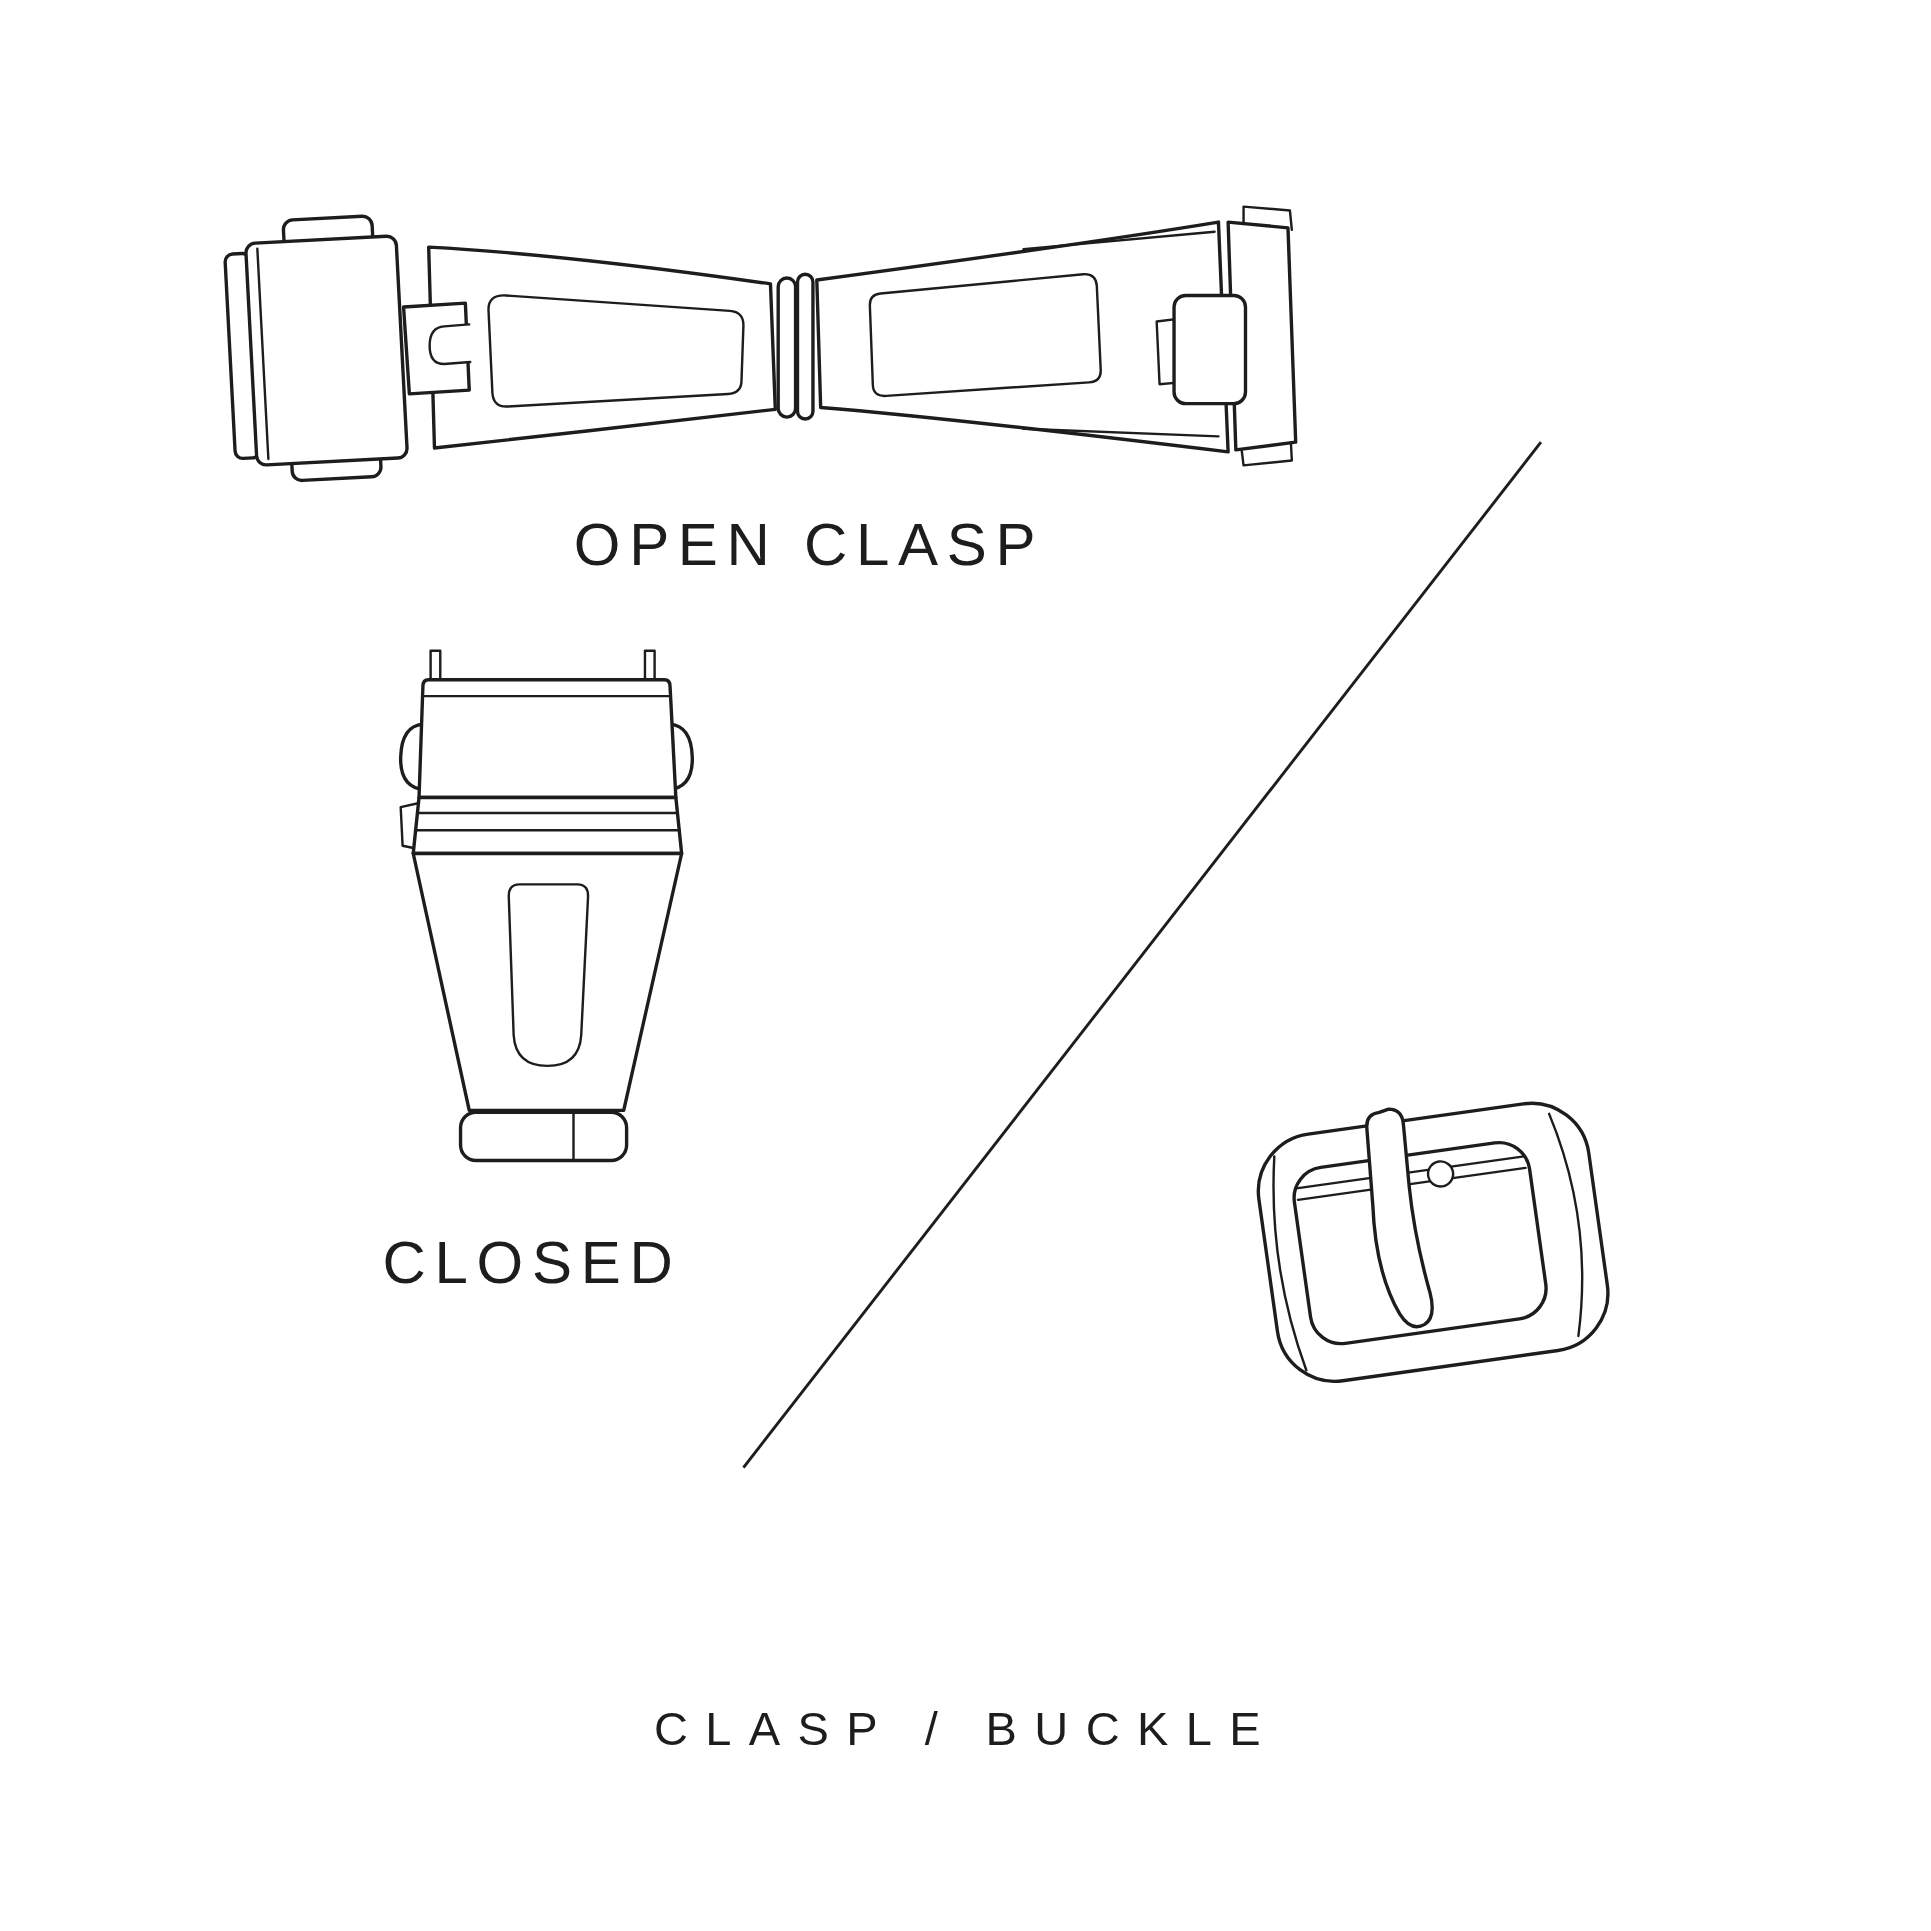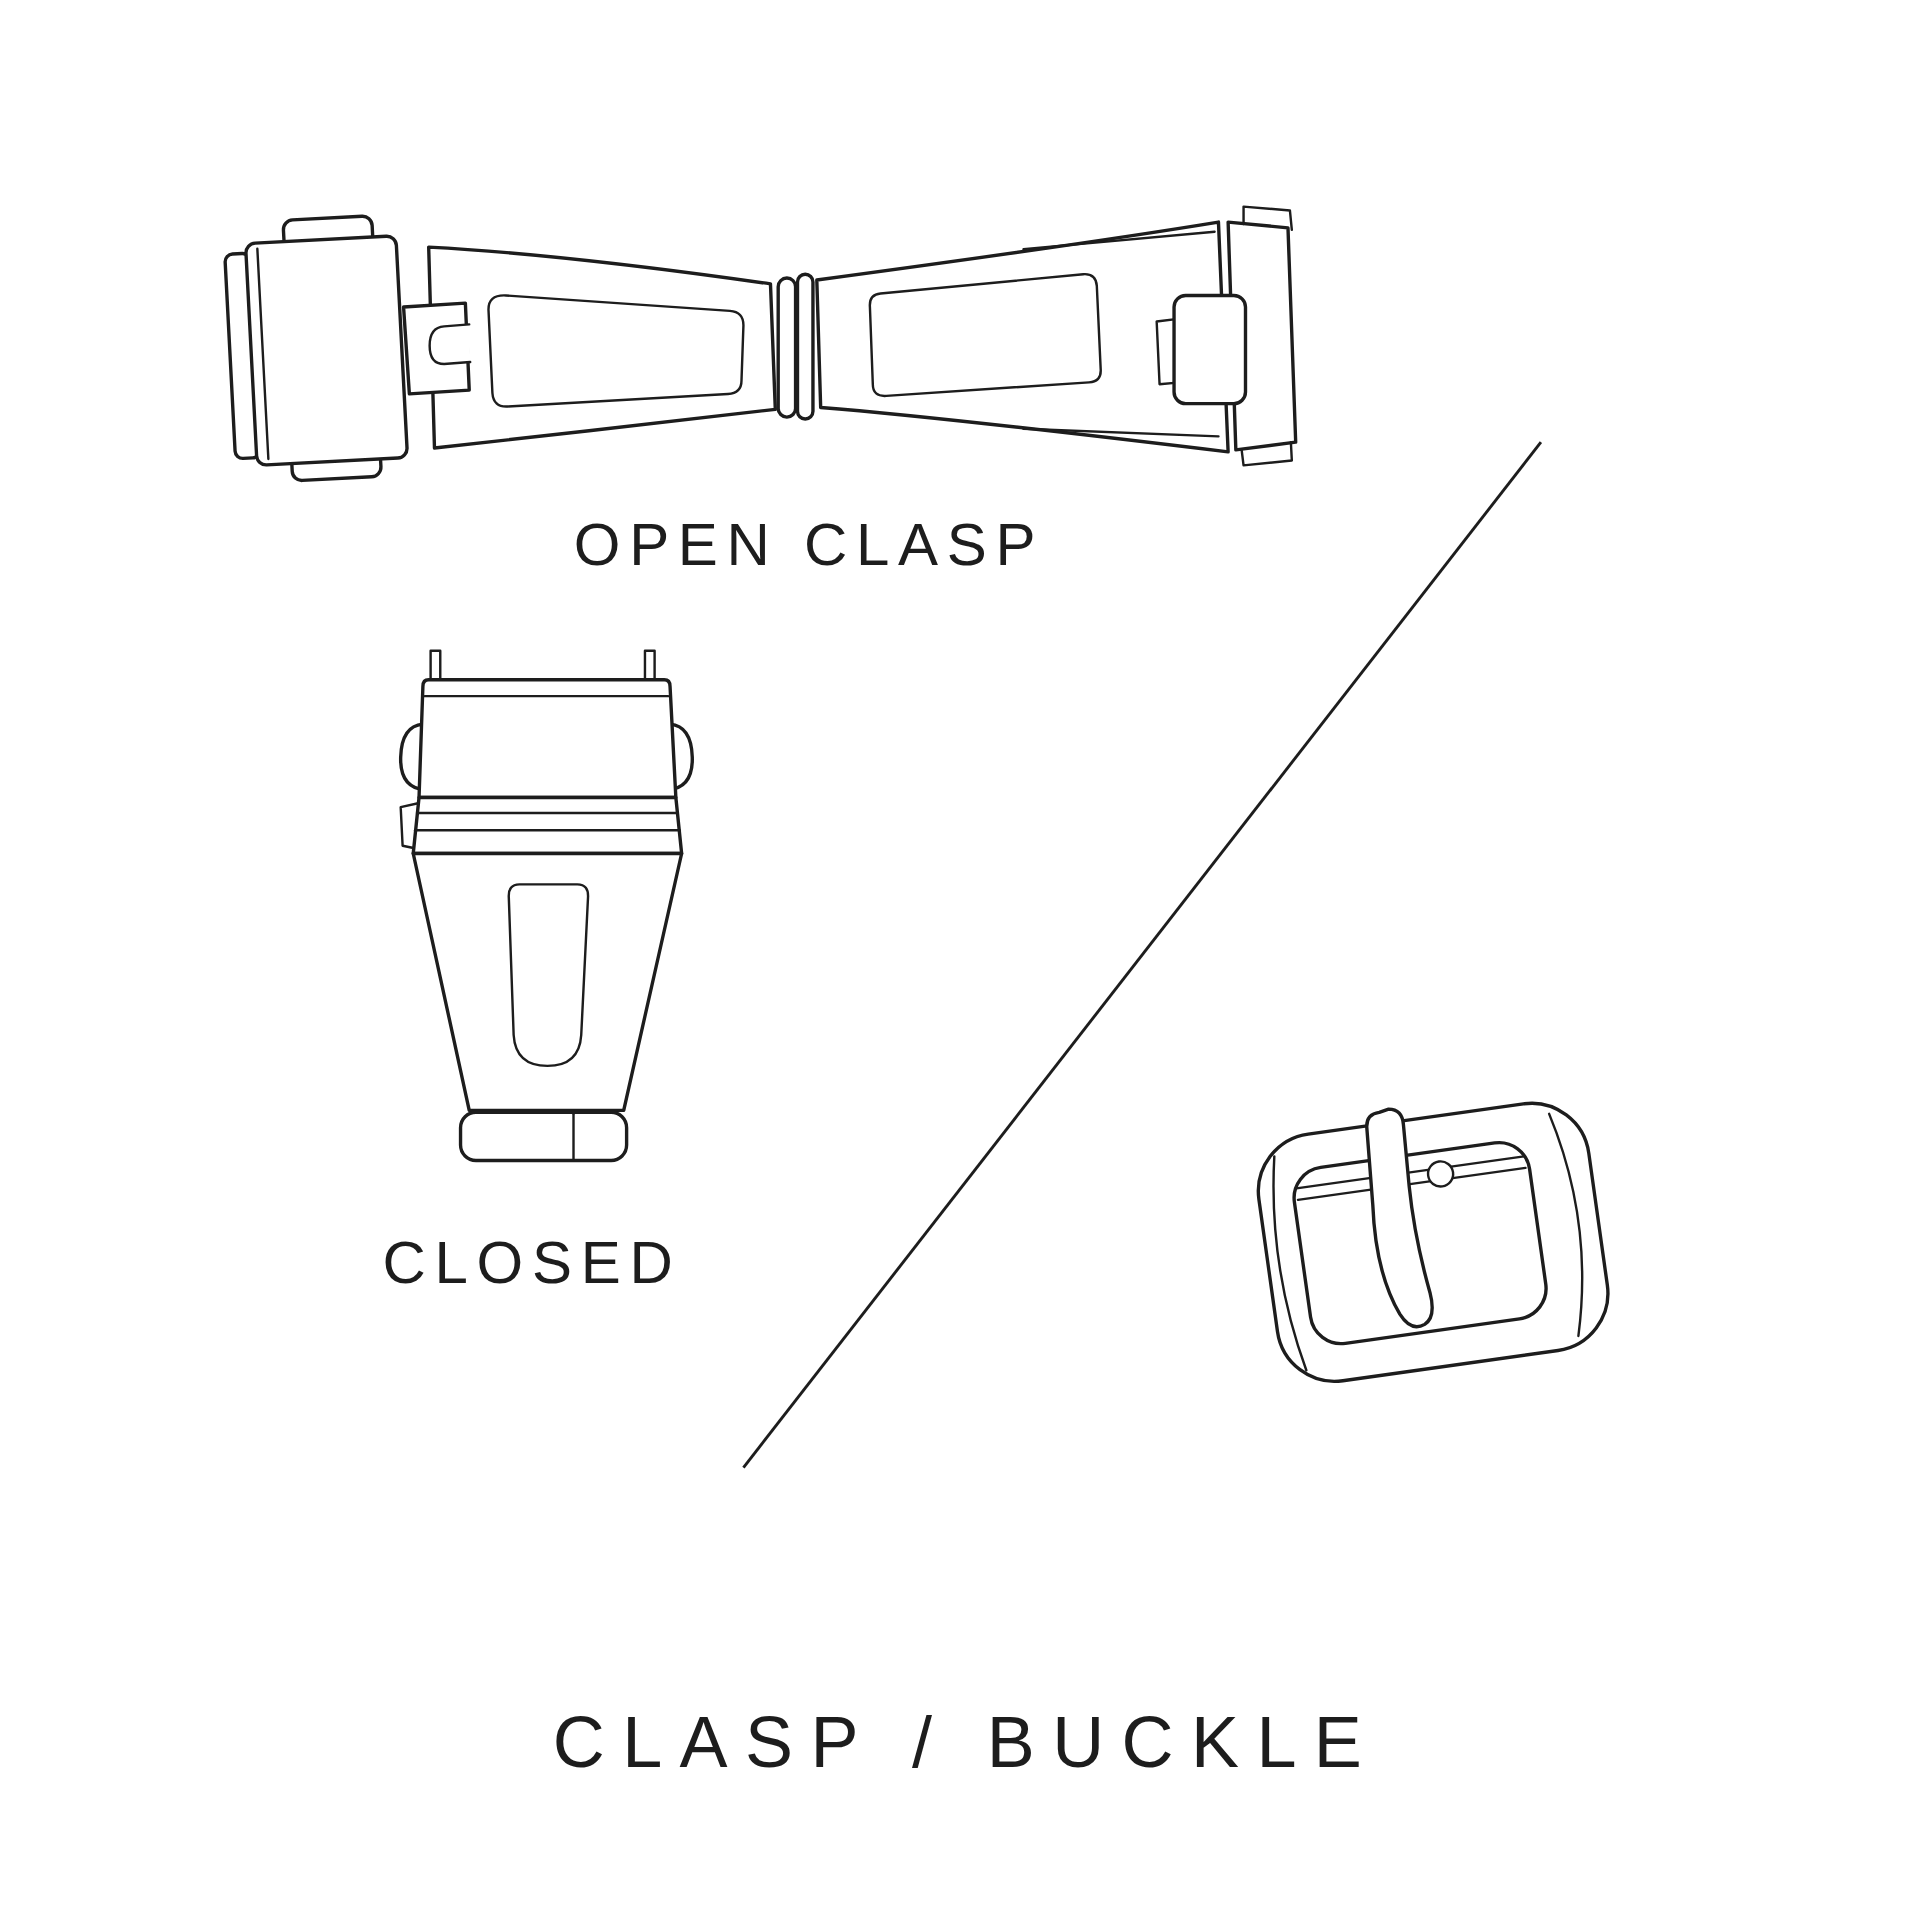--- a/index.html
+++ b/index.html
@@ -19,21 +19,21 @@
     transform: translateX(-50%);
     white-space: nowrap;
     color: var(--line);
     font-weight: 400;
   }
   .label-small {
     font-size: 60px;
     letter-spacing: 8.7px;
   }
   .label-title {
-    font-size: 72px;
+    font-size: 47px;
     letter-spacing: 17.4px;
     font-weight: 500;
   }
   .fillw   { fill: #ffffff; stroke: var(--line); stroke-width: 3.5; stroke-linejoin: round; stroke-linecap: round; }
   .thin    { fill: none;    stroke: var(--line); stroke-width: 2.5; stroke-linejoin: round; stroke-linecap: round; }
   .thinw   { fill: #ffffff; stroke: var(--line); stroke-width: 2.5; stroke-linejoin: round; stroke-linecap: round; }
 </style>
 </head>
 <body style="background: rgb(255, 255, 255);">
 

